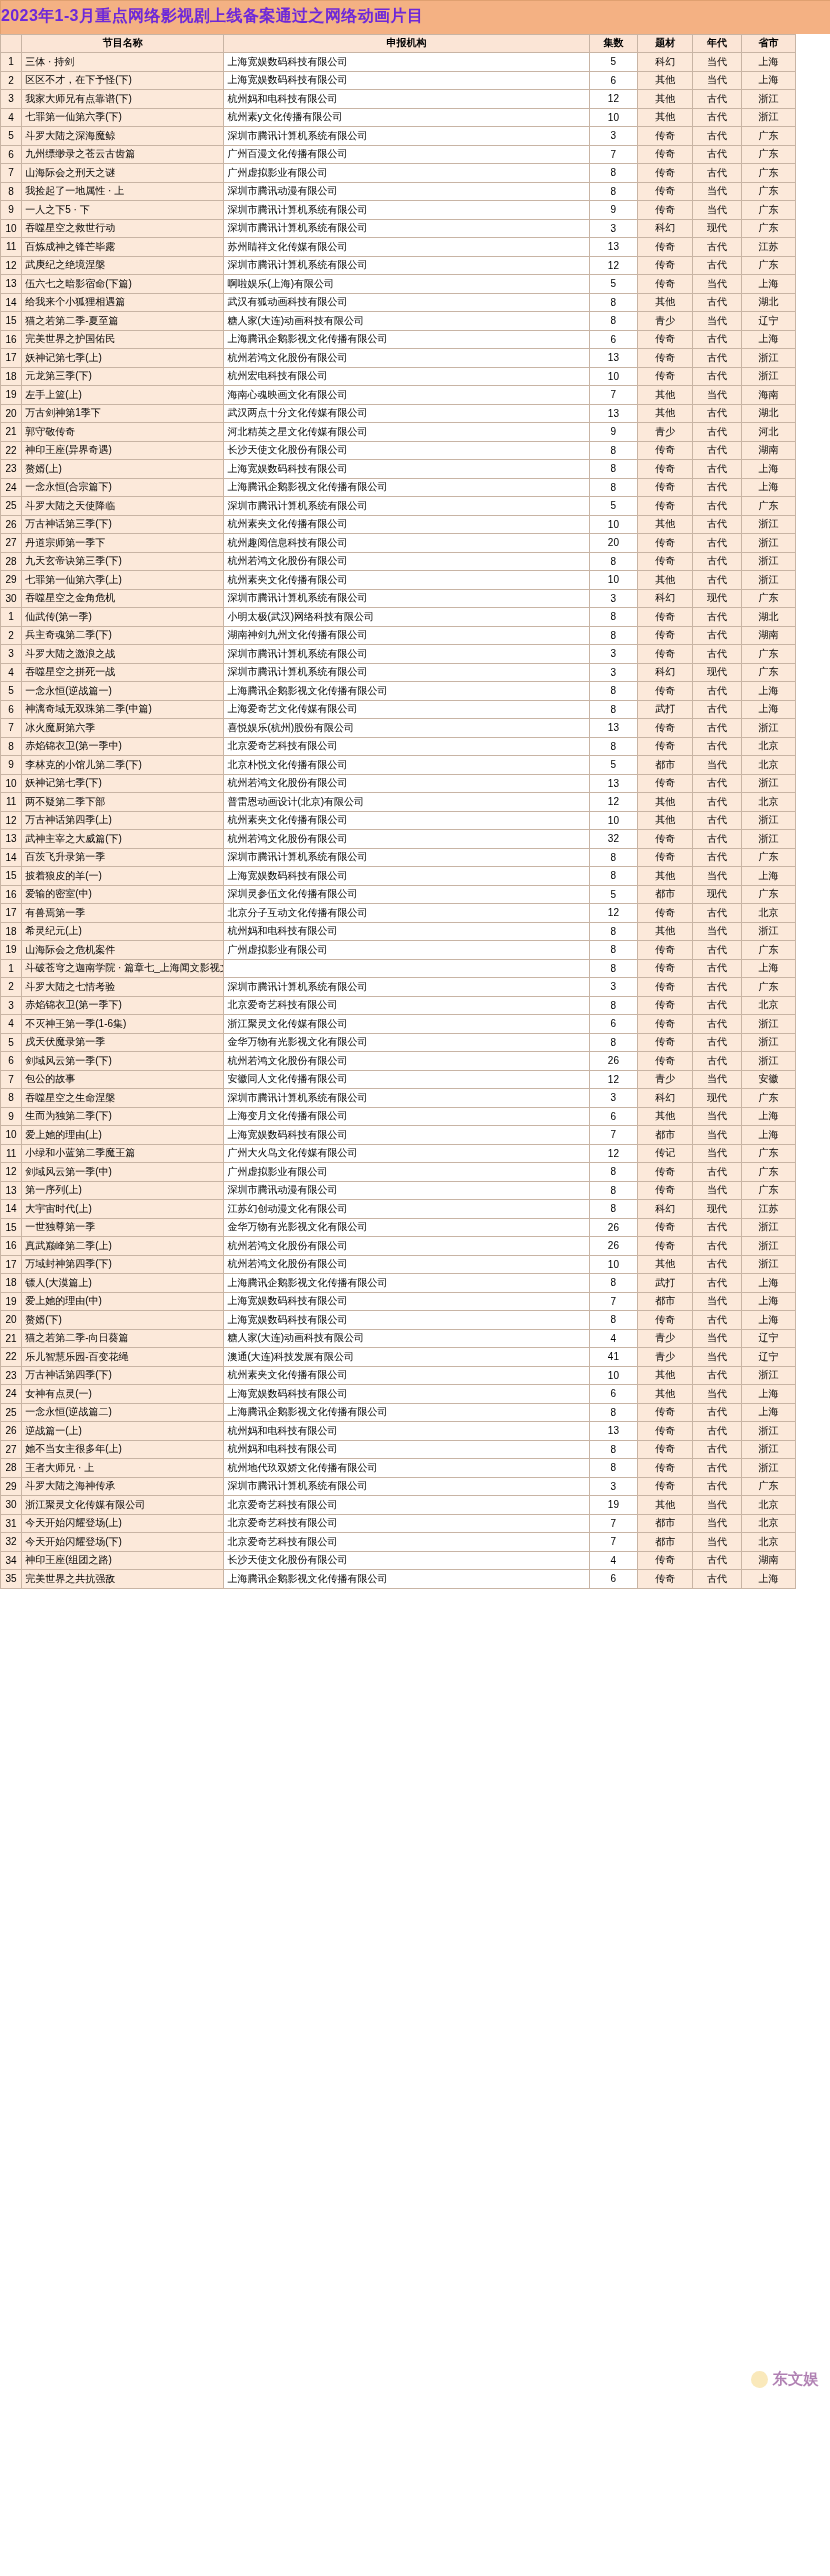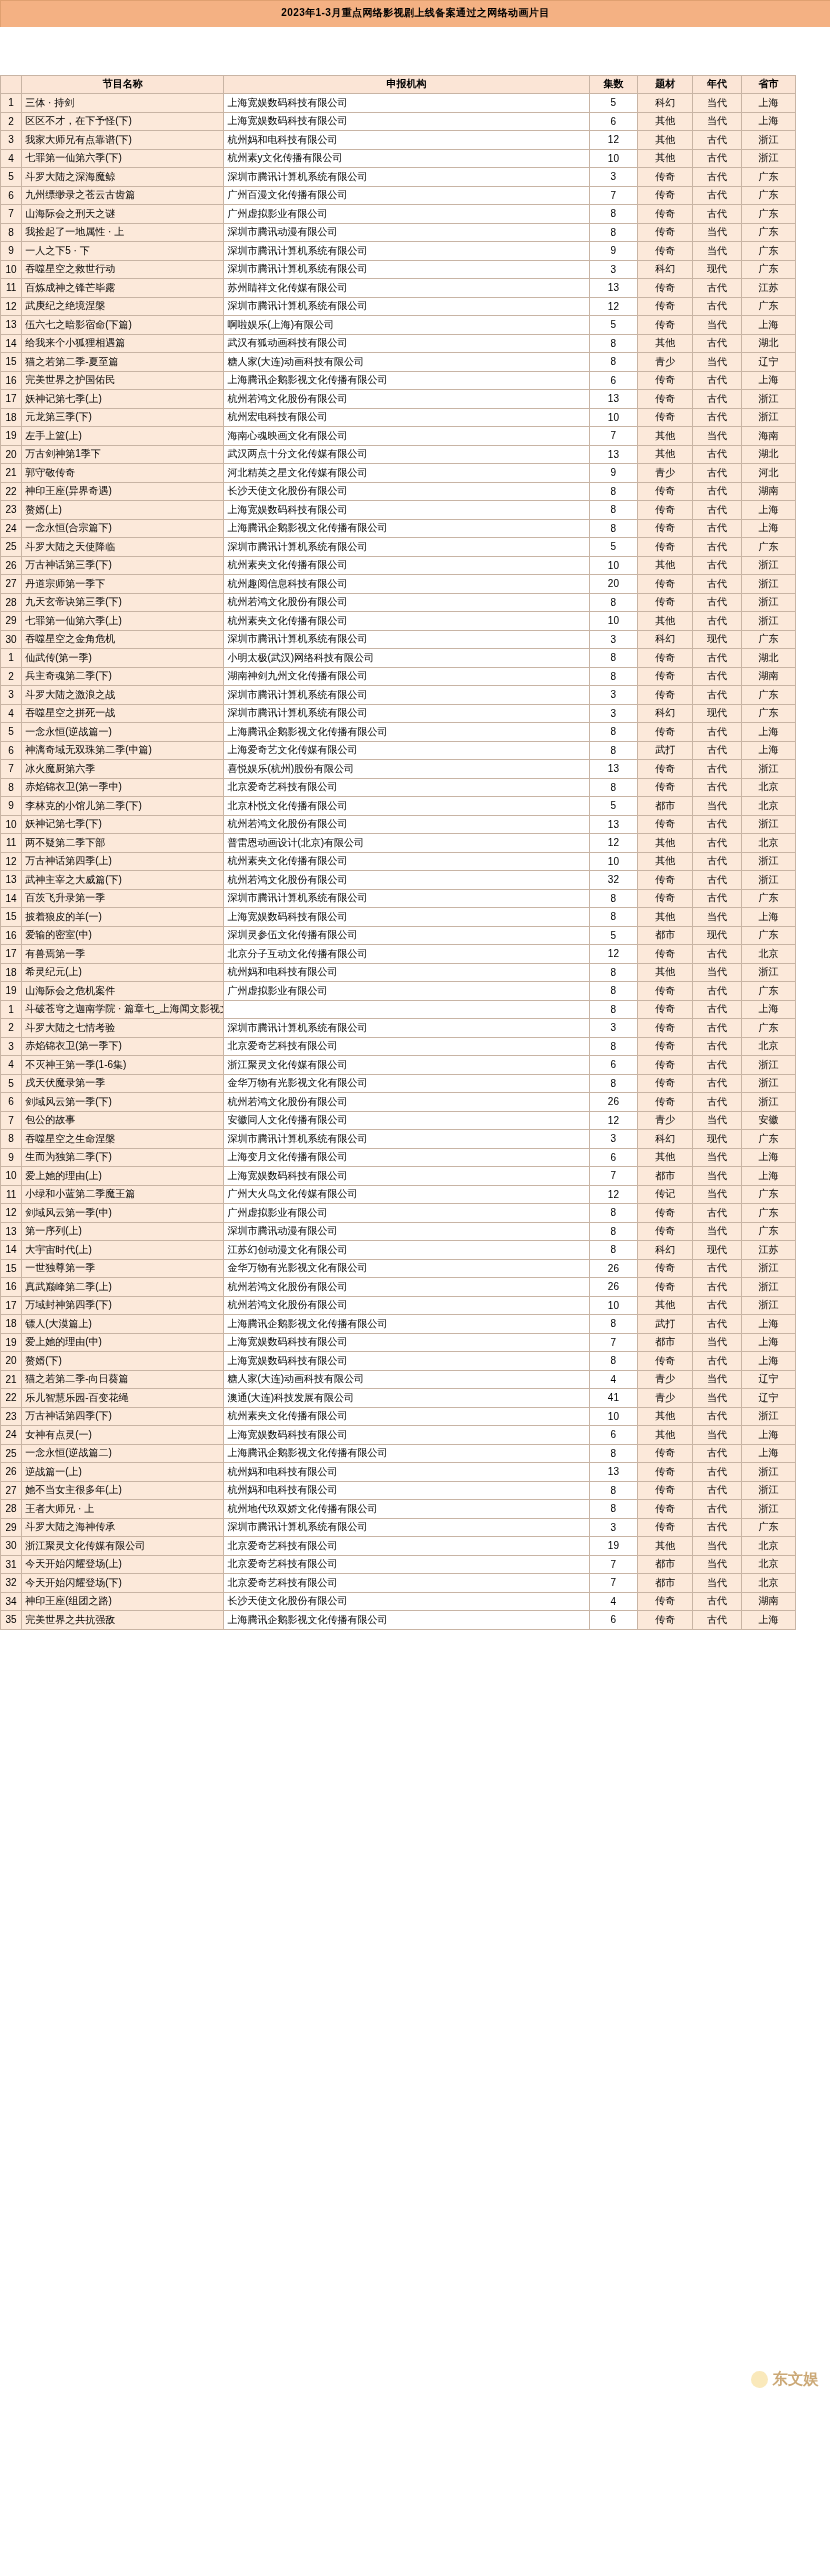--- a/index.html
+++ b/index.html
@@ -9,34 +9,33 @@
     font-family: "Liberation Sans", sans-serif;
   }
   #page {
     width: 831px;
     min-height: 2576px;
     background: #ffffff;
     position: relative;
   }
   .title-bar {
     background: #f4b183;
-    color: #000000;
-    font-size: 10px;
+    color: #6d28d9;
+    font-size: 16px;
     font-weight: bold;
-    text-align: center;
+    text-align: left;
     padding: 5.4px 0 6.2px 0;
     letter-spacing: 0.4px;
     border: 0.8px solid #e0a070;
     border-bottom: none;
   }
   table.grid {
     border-collapse: collapse;
     width: 796px;
     table-layout: fixed;
-    margin-top: 48px;
   }
   table.grid td, table.grid th {
     border: 0.8px solid #c8b4a4;
     font-size: 10px;
     padding: 1.5px 3.1px;
     height: 18.5px;
     overflow: hidden;
     white-space: nowrap;
     color: #000000;
   }
@@ -59,21 +58,21 @@
   td.org   { text-align: left; background: #ffffff; }
   td.eps   { text-align: center; background: #ffffff; }
   td.genre { text-align: center; background: #fce9da; }
   td.era   { text-align: center; background: #fce9da; }
   td.prov  { text-align: center; background: #fce9da; }
   .watermark {
     position: absolute;
     right: 12.3px;
     bottom: 186px;
     font-size: 15.4px;
-    color: #a16207;
+    color: #701a75;
     opacity: 0.55;
     font-weight: bold;
     pointer-events: none;
   }
   .watermark .dot {
     display: inline-block;
     width: 17px; height: 17px;
     border-radius: 50%;
     background: #f0c040;
     opacity: 0.65;

